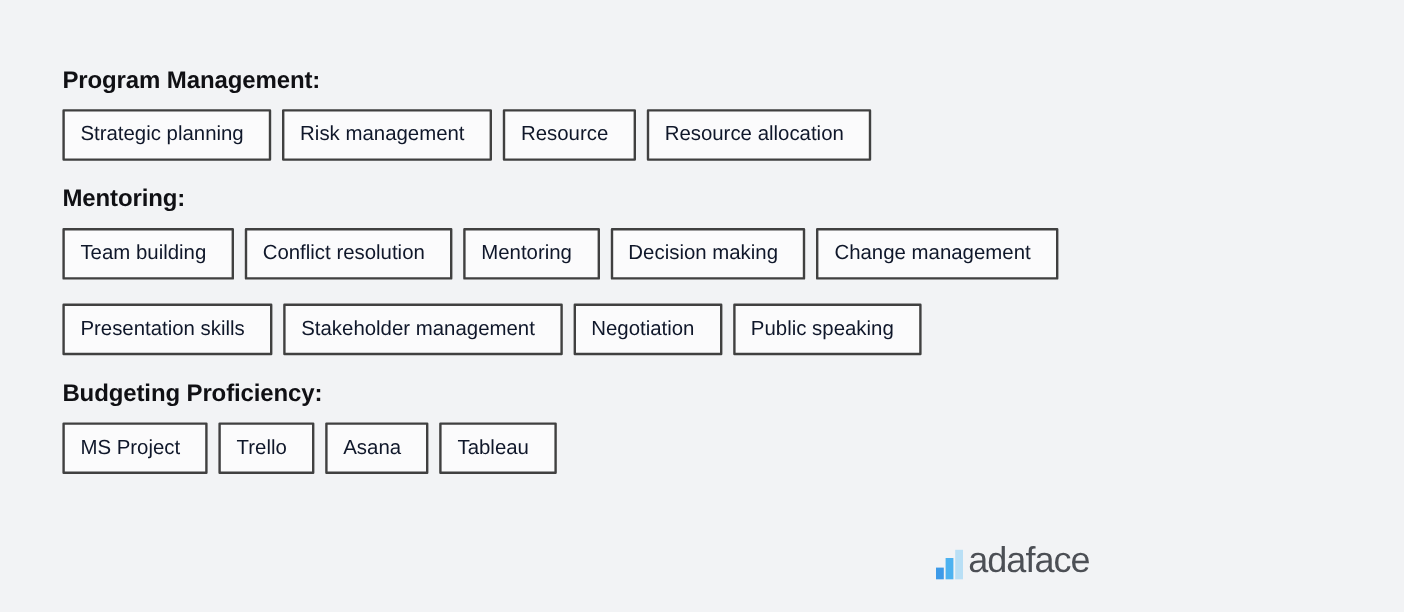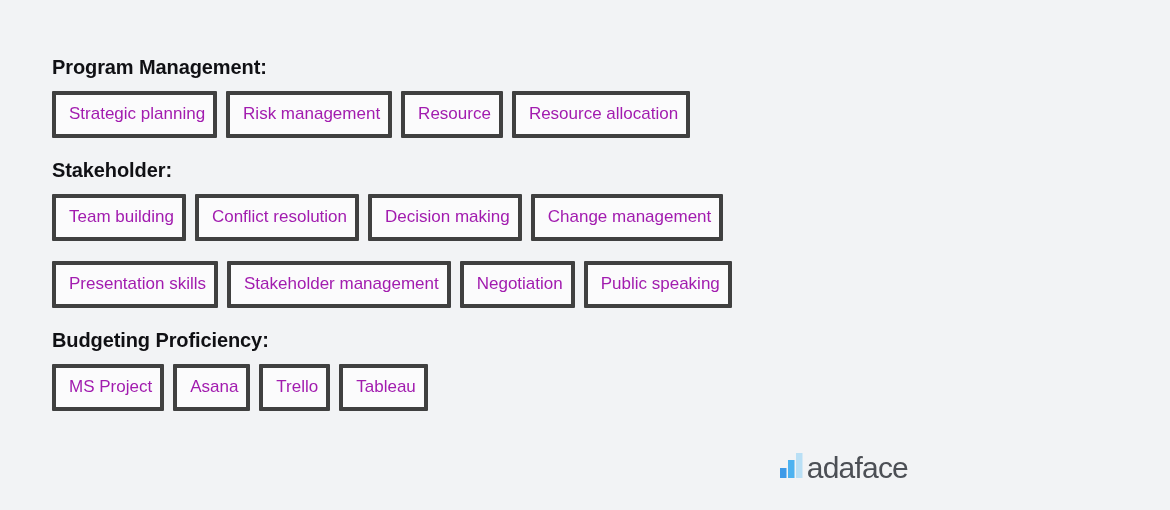--- a/index.html
+++ b/index.html
@@ -39,36 +39,36 @@
     letter-spacing: -0.1px;
     line-height: 24px;
     margin: 0 0 12px 0;
   }
   .chip-row {
     display: flex;
     flex-wrap: wrap;
     gap: 9px;
   }
   .chip {
-    border: 4px solid #404040;
+    border: 2px solid #404040;
     background: #fbfbfc;
-    color: #a21caf;
+    color: #0f172a;
     font-size: 17px;
     line-height: 20px;
-    padding: 9px 8px 10px 13px;
+    padding: 9px 21px 10px 13px;
     box-sizing: border-box;
     white-space: nowrap;
     border-radius: 1px;
   }
   #brand-logo {
     position: absolute;
     right: 34px;
     bottom: 27px;
     display: flex;
-    align-items: flex-start;
+    align-items: flex-end;
     gap: 4px;
   }
   #brand-mark {
     display: block;
     width: 23px;
     height: 25px;
   }
   #brand-wordmark {
     font-size: 30px;
     font-weight: normal;
@@ -86,42 +86,43 @@
       <div class="skill-group">
         <div class="group-heading">Program Management:</div>
         <div class="chip-row">
           <div class="chip">Strategic planning</div>
           <div class="chip">Risk management</div>
           <div class="chip">Resource</div>
           <div class="chip">Resource allocation</div>
         </div>
       </div>
       <div class="skill-group">
-        <div class="group-heading">Stakeholder:</div>
+        <div class="group-heading">Mentoring:</div>
         <div class="chip-row">
           <div class="chip">Team building</div>
           <div class="chip">Conflict resolution</div>
+          <div class="chip">Mentoring</div>
           <div class="chip">Decision making</div>
           <div class="chip">Change management</div>
         </div>
       </div>
       <div class="skill-group">
         <div class="chip-row">
           <div class="chip">Presentation skills</div>
           <div class="chip">Stakeholder management</div>
           <div class="chip">Negotiation</div>
           <div class="chip">Public speaking</div>
         </div>
       </div>
       <div class="skill-group">
         <div class="group-heading">Budgeting Proficiency:</div>
         <div class="chip-row">
           <div class="chip">MS Project</div>
+          <div class="chip">Trello</div>
           <div class="chip">Asana</div>
-          <div class="chip">Trello</div>
           <div class="chip">Tableau</div>
         </div>
       </div>
     </div>
 
   <div id="brand-logo">
     <svg id="brand-mark" viewBox="0 0 23 25" xmlns="http://www.w3.org/2000/svg">
       <rect x="0" y="15" width="6.5" height="10" fill="#3d9ae8"></rect>
       <rect x="8" y="7" width="6.5" height="18" fill="#4db2f0"></rect>
       <rect x="16" y="0" width="6.5" height="25" fill="#b9dff5"></rect>

